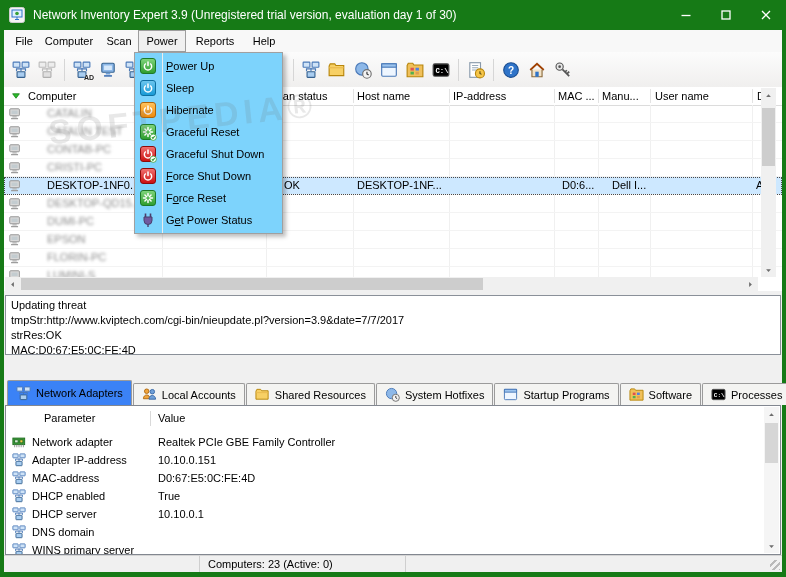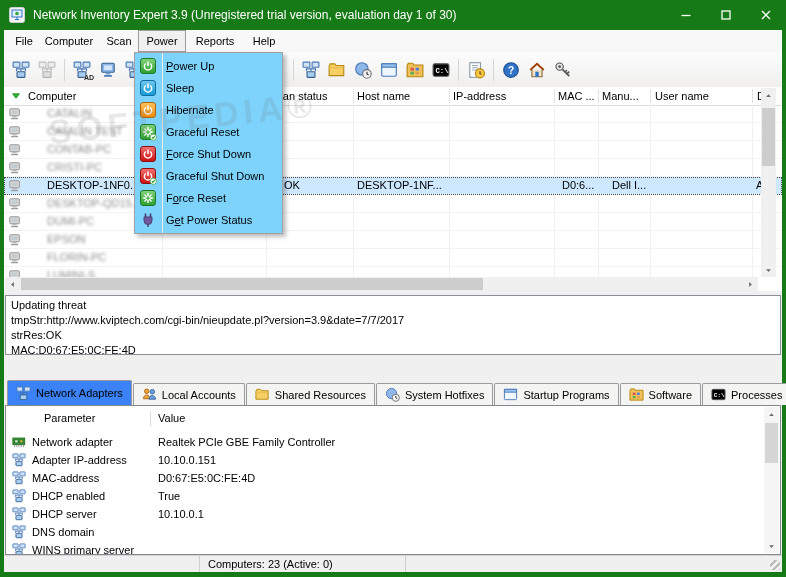--- a/index.html
+++ b/index.html
@@ -664,35 +664,35 @@
             <use href="#sym-check"></use>
           </svg>
         </span>
       <span class="plabel">Graceful Reset</span>
     </div>
     <div class="pmi">
       <span class="mic red">
           <svg class="i">
             <use href="#sym-power"></use>
           </svg>
+          <svg class="i ov">
+            <use href="#sym-check"></use>
+          </svg>
+        </span>
+      <span class="plabel">Graceful Shut Down</span>
+    </div>
+    <div class="pmi">
+      <span class="mic red">
+          <svg class="i">
+            <use href="#sym-power"></use>
+          </svg>
         </span>
       <span class="plabel"><u>F</u>orce Shut Down</span>
     </div>
     <div class="pmi">
-      <span class="mic red">
-          <svg class="i">
-            <use href="#sym-power"></use>
-          </svg>
-          <svg class="i ov">
-            <use href="#sym-check"></use>
-          </svg>
-        </span>
-      <span class="plabel">Graceful Shut Down</span>
-    </div>
-    <div class="pmi">
       <span class="mic green">
           <svg class="i">
             <use href="#sym-burst"></use>
           </svg>
         </span>
       <span class="plabel">F<u>o</u>rce Reset</span>
     </div>
     <div class="pmi">
       <span class="mic plain">
           <svg class="i">

